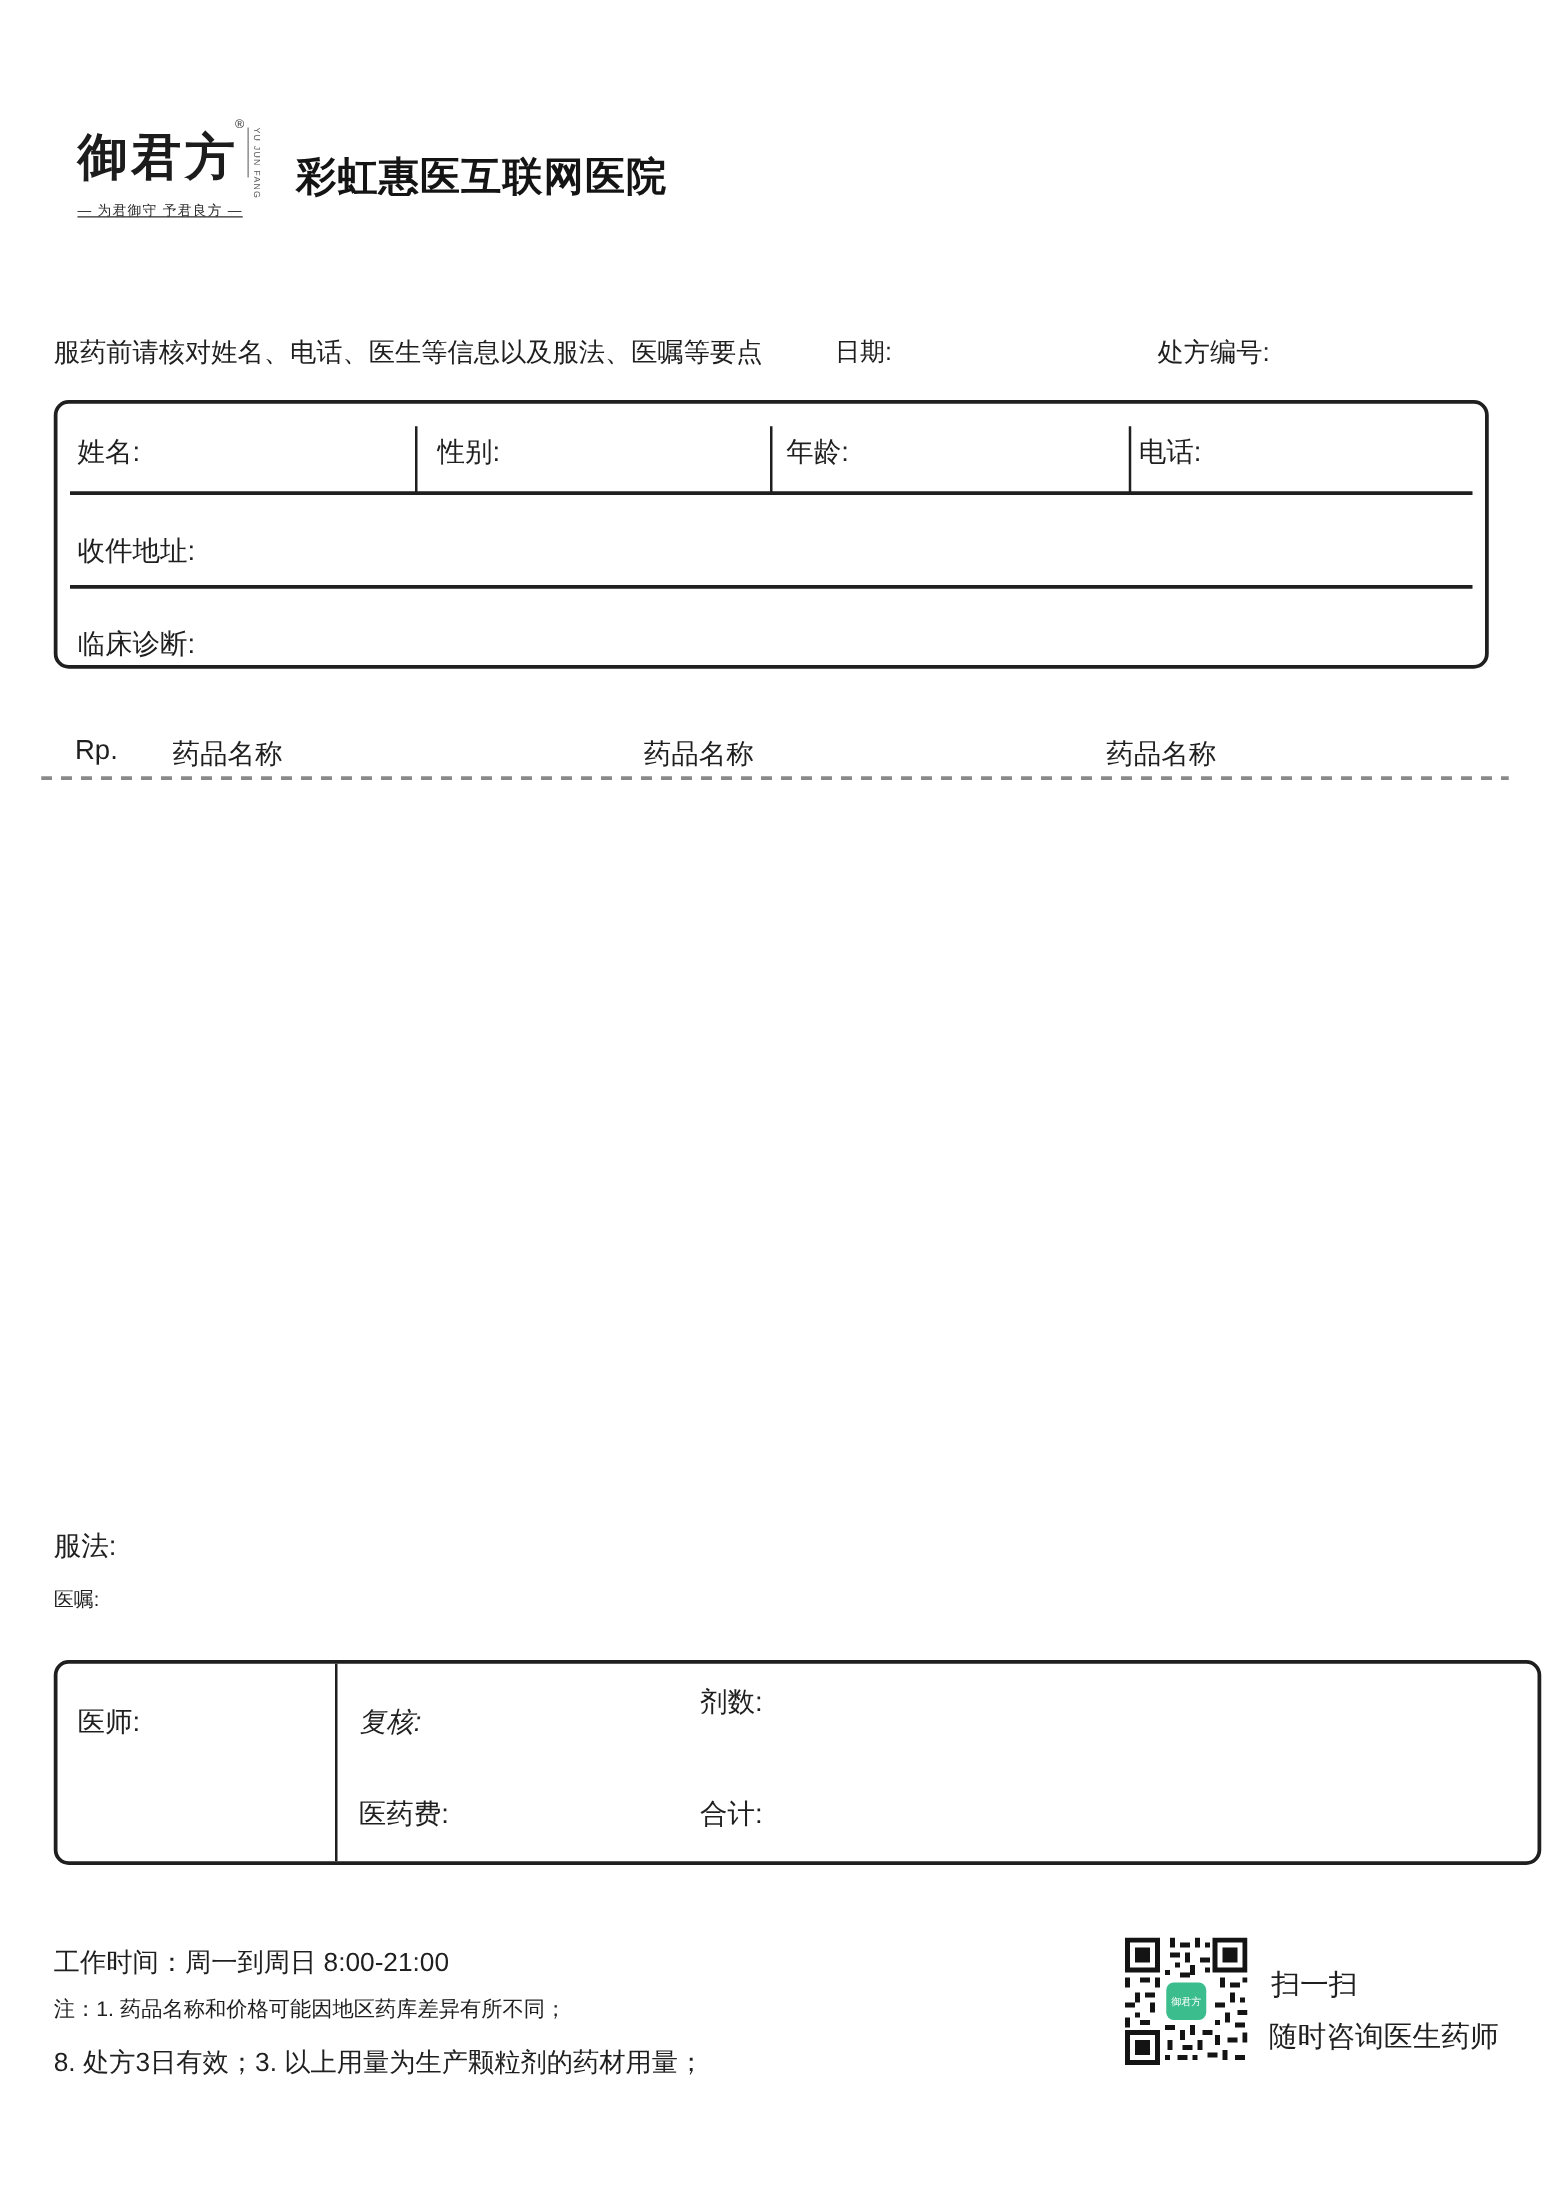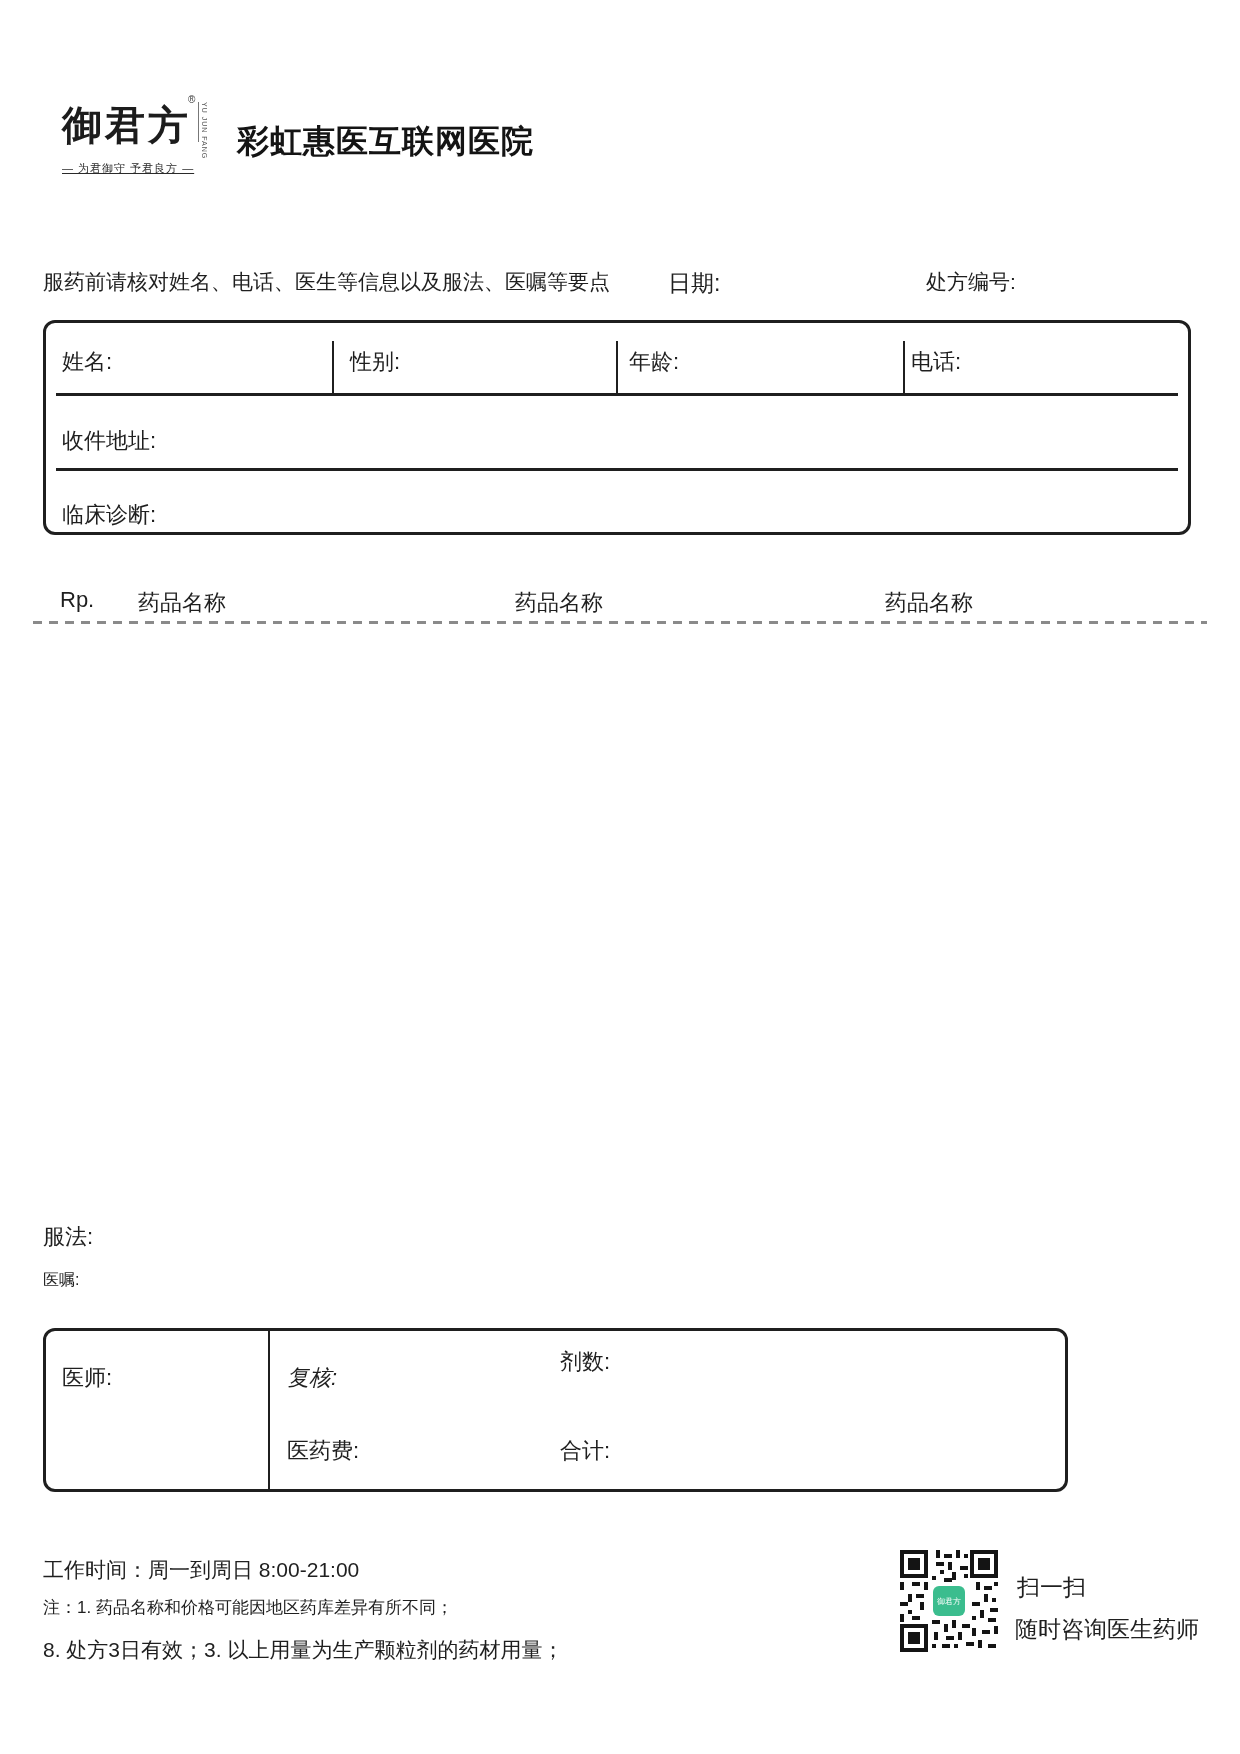--- a/index.html
+++ b/index.html
@@ -31,21 +31,21 @@
     color: #2a2a2a; white-space: nowrap; text-decoration: underline;
   }
   .hospital-title {
     left: 237px; top: 120px;
     font-size: 32px; font-weight: 900; letter-spacing: 1px; color: #141414;
     white-space: nowrap;
   }
 
   
   .notice-hint  { left: 43px;  top: 268px; font-size: 21px; white-space: nowrap; }
-  .date-label   { left: 668px; top: 268px; font-size: 23px; }
+  .date-label   { left: 668px; top: 268px; font-size: 20px; }
   .rxno-label   { left: 926px; top: 268px; font-size: 21px; }
 
   
   .patient-box {
     left: 43px; top: 320px; width: 1148px; height: 215px;
     border: 3px solid #1f1f1f; border-radius: 12px; background: #fff;
   }
   .patient-box .row1 { position: absolute; left: 0; top: 0; width: 100%; height: 59px; }
   .pfield { position: absolute; top: 24px; font-size: 22px; white-space: nowrap; }
   .pf-name   { left: 16px; }
@@ -68,21 +68,21 @@
     left: 33px; top: 621px; width: 1174px; height: 3px;
     background: repeating-linear-gradient(90deg, #8a8a8a 0 9px, transparent 9px 16px);
   }
 
   
   .usage-label  { left: 43px; top: 1222px; font-size: 22px; }
   .advice-label { left: 43px; top: 1270px; font-size: 16px; }
 
   
   .signoff-box {
-    left: 43px; top: 1328px; width: 1025px; height: 164px;
+    left: 43px; top: 1328px; width: 1190px; height: 164px;
     border: 3px solid #1f1f1f; border-radius: 12px; background: #fff;
   }
   .signoff-vdiv { position: absolute; left: 222px; top: 0; bottom: 0; border-left: 2px solid #1f1f1f; }
   .sf { position: absolute; font-size: 22px; white-space: nowrap; }
   .sf-physician { left: 16px;  top: 32px; }
   .sf-review    { left: 241px; top: 32px; font-style: italic; }
   .sf-doses     { left: 514px; top: 16px; }
   .sf-fee       { left: 241px; top: 105px; }
   .sf-total     { left: 514px; top: 105px; }
 

